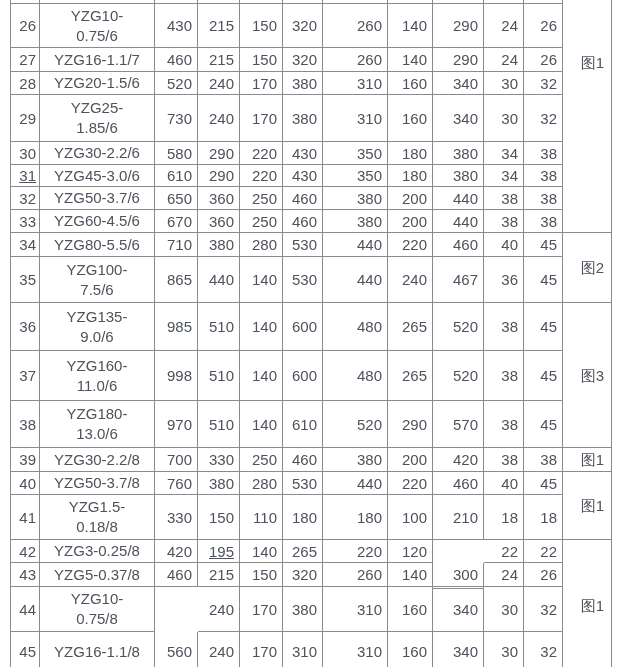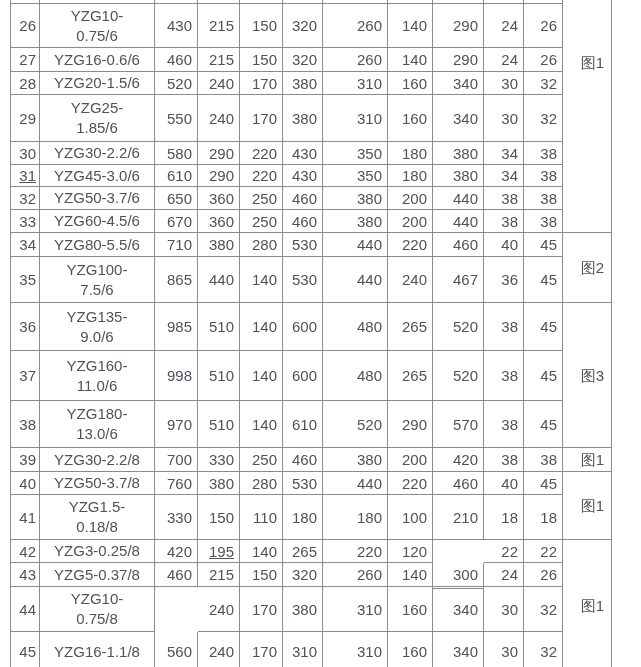--- a/index.html
+++ b/index.html
@@ -87,21 +87,21 @@
       <div class="cell " style="grid-area: 2 / 4;">215</div>
       <div class="cell " style="grid-area: 2 / 5;">150</div>
       <div class="cell " style="grid-area: 2 / 6;">320</div>
       <div class="cell " style="grid-area: 2 / 7;">260</div>
       <div class="cell " style="grid-area: 2 / 8;">140</div>
       <div class="cell " style="grid-area: 2 / 9;">290</div>
       <div class="cell " style="grid-area: 2 / 10;">24</div>
       <div class="cell " style="grid-area: 2 / 11;">26</div>
       <div class="cell first-col" style="grid-area: 3 / 1;">27</div>
       <div class="cell model" style="grid-area: 3 / 2;">
-        <div>YZG16-0.6/6</div>
+        <div>YZG16-1.1/7</div>
       </div>
       <div class="cell " style="grid-area: 3 / 3;">460</div>
       <div class="cell " style="grid-area: 3 / 4;">215</div>
       <div class="cell " style="grid-area: 3 / 5;">150</div>
       <div class="cell " style="grid-area: 3 / 6;">320</div>
       <div class="cell " style="grid-area: 3 / 7;">260</div>
       <div class="cell " style="grid-area: 3 / 8;">140</div>
       <div class="cell " style="grid-area: 3 / 9;">290</div>
       <div class="cell " style="grid-area: 3 / 10;">24</div>
       <div class="cell " style="grid-area: 3 / 11;">26</div>
@@ -116,21 +116,21 @@
       <div class="cell " style="grid-area: 4 / 7;">310</div>
       <div class="cell " style="grid-area: 4 / 8;">160</div>
       <div class="cell " style="grid-area: 4 / 9;">340</div>
       <div class="cell " style="grid-area: 4 / 10;">30</div>
       <div class="cell " style="grid-area: 4 / 11;">32</div>
       <div class="cell first-col" style="grid-area: 5 / 1;">29</div>
       <div class="cell model" style="grid-area: 5 / 2;">
         <div>YZG25-</div>
         <div>1.85/6</div>
       </div>
-      <div class="cell " style="grid-area: 5 / 3;">550</div>
+      <div class="cell " style="grid-area: 5 / 3;">730</div>
       <div class="cell " style="grid-area: 5 / 4;">240</div>
       <div class="cell " style="grid-area: 5 / 5;">170</div>
       <div class="cell " style="grid-area: 5 / 6;">380</div>
       <div class="cell " style="grid-area: 5 / 7;">310</div>
       <div class="cell " style="grid-area: 5 / 8;">160</div>
       <div class="cell " style="grid-area: 5 / 9;">340</div>
       <div class="cell " style="grid-area: 5 / 10;">30</div>
       <div class="cell " style="grid-area: 5 / 11;">32</div>
       <div class="cell first-col" style="grid-area: 6 / 1;">30</div>
       <div class="cell model" style="grid-area: 6 / 2;">

